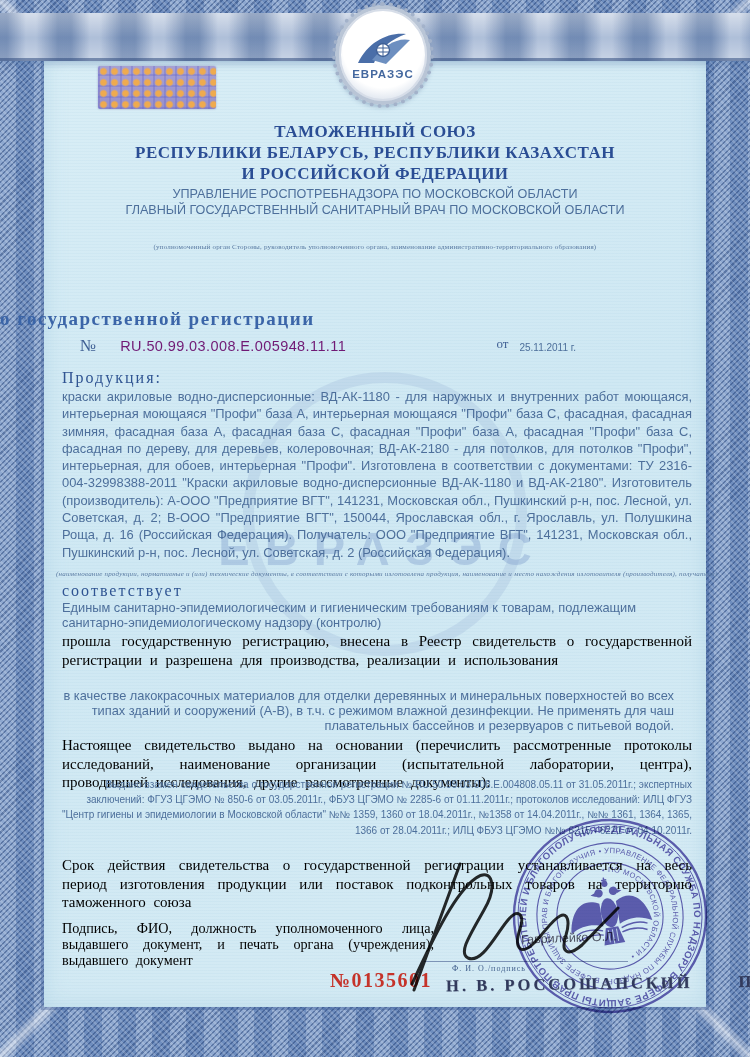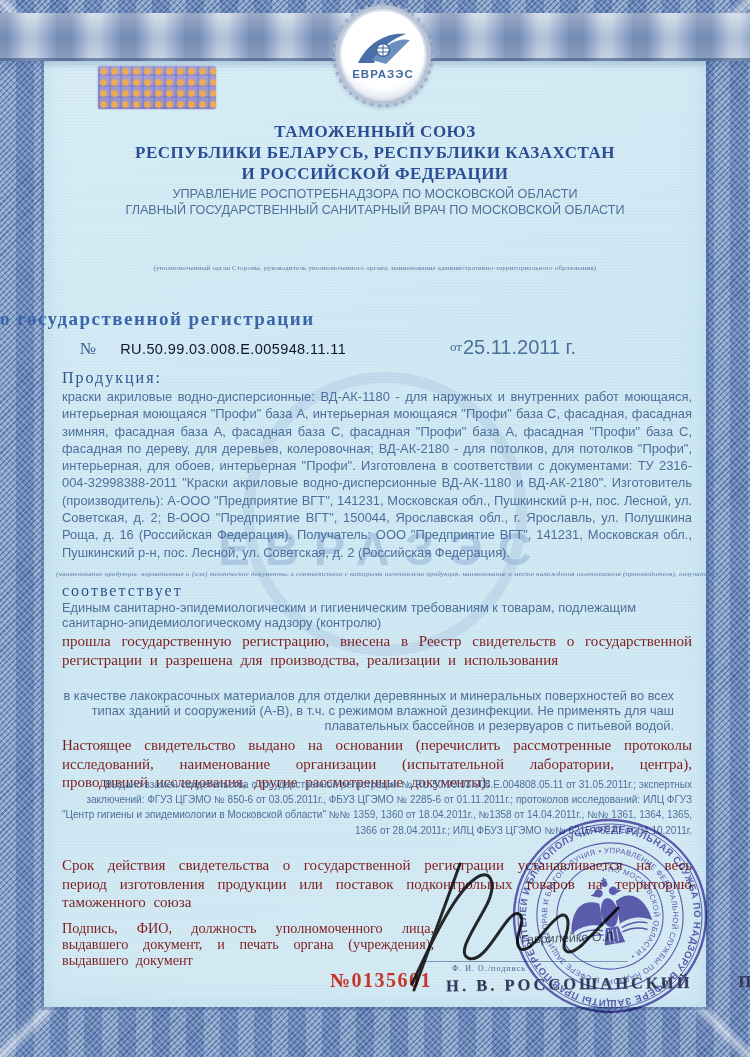--- a/index.html
+++ b/index.html
@@ -65,36 +65,36 @@
     border:11px solid rgba(150,176,214,.26);pointer-events:none;}
   .wm-text{position:absolute;left:0;right:0;top:521px;text-align:center;
     font-family:"Liberation Sans",sans-serif;font-weight:bold;font-size:47px;
     color:rgba(128,160,206,.42);letter-spacing:15px;text-indent:15px;pointer-events:none;}
   
   .hdr{position:absolute;left:60px;right:60px;top:121px;text-align:center;color:#2a4d94;}
   .hdr-main{font-weight:bold;font-size:17px;line-height:21px;letter-spacing:.5px;}
   .hdr-org{font-family:"Liberation Sans",sans-serif;font-size:12.6px;line-height:15.6px;
     color:#4d6f9b;margin-top:3px;}
   .tiny{font-size:7px;color:#5a7aa2;letter-spacing:.2px;white-space:nowrap;}
-  .note1{position:absolute;left:0;right:0;top:264px;text-align:center;}
+  .note1{position:absolute;left:0;right:0;top:243px;text-align:center;}
   .title{position:absolute;left:0;right:0;top:269px;text-align:center;font-weight:bold;
     font-size:30px;letter-spacing:4px;color:#3b65a8;}
   .subtitle{position:absolute;left:0;right:0;top:308px;text-align:left;font-weight:bold;
     font-size:19px;letter-spacing:1.5px;color:#3b65a8;}
   .numrow{position:absolute;left:80px;right:70px;top:336px;display:flex;align-items:baseline;
     color:#3f5f94;}
   .num-label{font-size:17px;}
-  .num-value{font-family:"Liberation Sans",sans-serif;font-size:14.5px;color:#0f172a;
+  .num-value{font-family:"Liberation Sans",sans-serif;font-size:14.5px;color:#701a75;
     margin-left:24px;letter-spacing:.4px;}
   .date-label{margin-left:auto;font-size:13px;position:relative;top:-3px;}
-  .date-value{font-family:"Liberation Sans",sans-serif;font-size:20px;color:#4d6f9b;
-    margin-left:1px;margin-right:104px;}
+  .date-value{font-family:"Liberation Sans",sans-serif;font-size:10px;color:#4d6f9b;
+    margin-left:11px;margin-right:104px;}
   .sec-label{font-size:16px;letter-spacing:2px;color:#2f5492;}
   .sans-body{font-family:"Liberation Sans",sans-serif;color:#4d6f9b;text-align:justify;}
-  .serif-body{color:#7f1d1d;text-align:justify;word-spacing:4px;}
+  .serif-body{color:#000000;text-align:justify;word-spacing:4px;}
   .product-label{position:absolute;left:62px;top:369px;}
   .product-text{position:absolute;left:62px;top:388px;width:630px;font-size:12.9px;line-height:17.3px;}
   .note2{position:absolute;left:56px;top:570px;font-style:italic;}
   .conf-label{position:absolute;left:62px;top:582px;}
   .conf-text{position:absolute;left:62px;top:601px;width:624px;font-size:12.8px;line-height:14.5px;text-align:left;}
   .reg-text{position:absolute;left:62px;top:632px;width:630px;font-size:15px;line-height:18.5px;}
   .usage-text{position:absolute;left:62px;top:688px;width:612px;font-size:12.8px;line-height:15.2px;text-align:right;}
   .basis-text{position:absolute;left:62px;top:736px;width:630px;font-size:15px;line-height:18.5px;}
   .basis-details{position:absolute;left:62px;top:777px;width:630px;font-size:10px;line-height:15.2px;text-align:right;}
   .validity-text{position:absolute;left:62px;top:856px;width:630px;font-size:15px;line-height:18.5px;}

